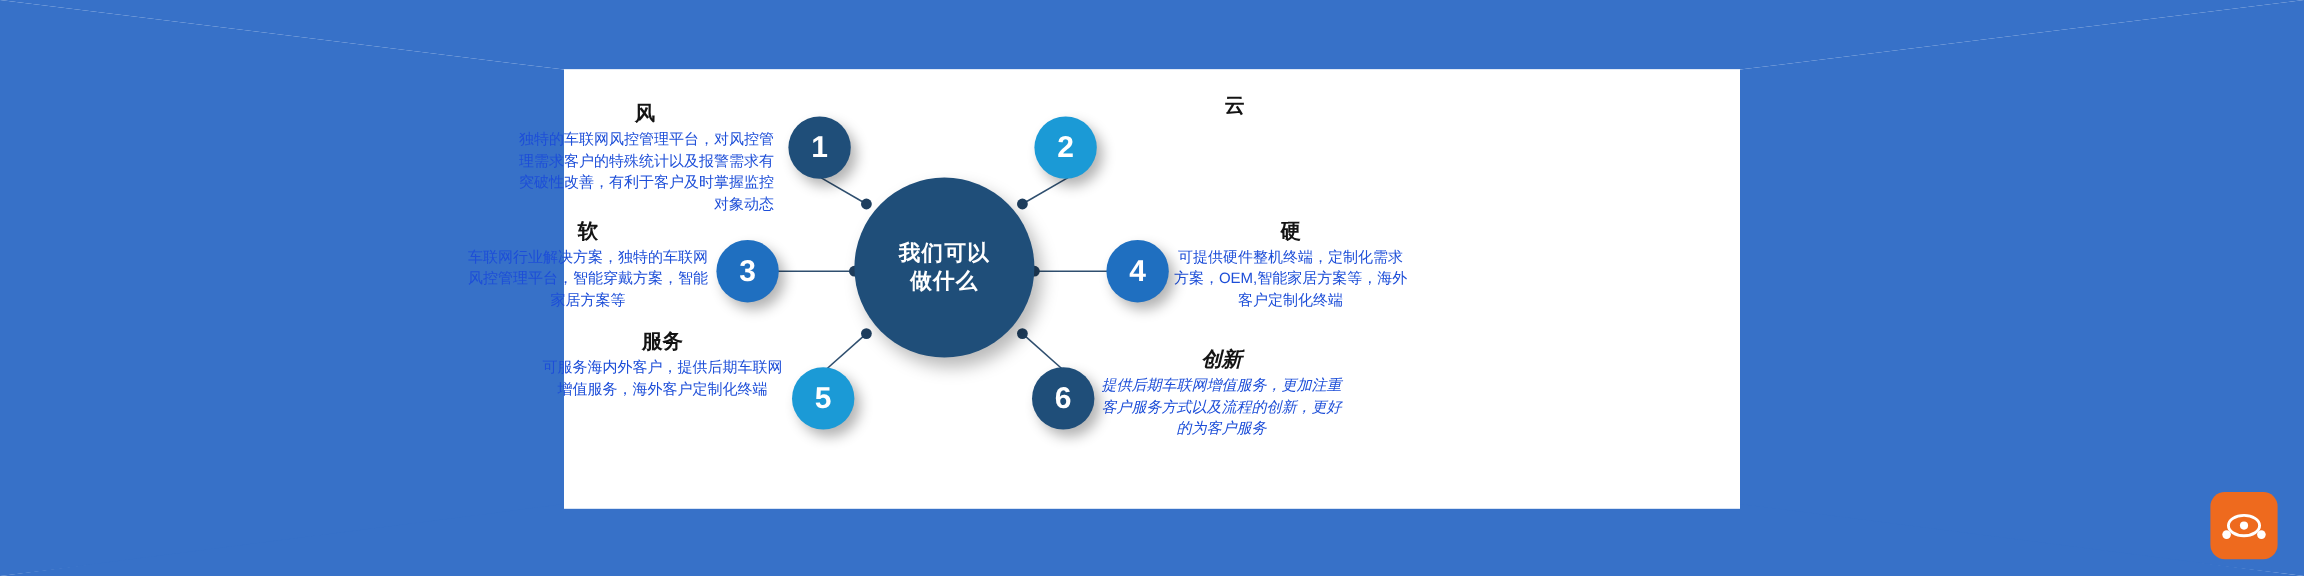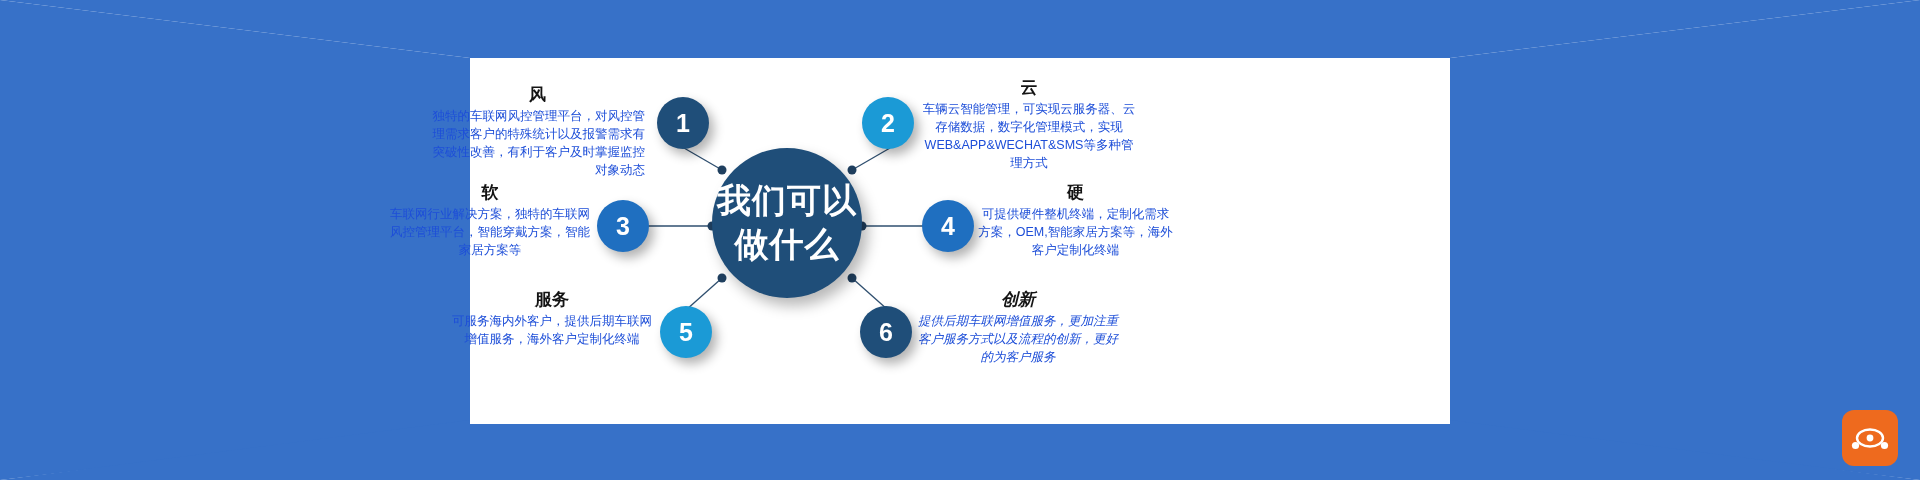--- a/index.html
+++ b/index.html
@@ -53,21 +53,21 @@
     background: #1f4e79;
     box-shadow: 6px 8px 14px rgba(0,0,0,0.28);
     display: flex;
     flex-direction: column;
     align-items: center;
     justify-content: center;
     z-index: 5;
   }
   .hub-line {
     color: #ffffff;
-    font-size: 34px;
+    font-size: 18px;
     font-weight: bold;
     letter-spacing: 1px;
     line-height: 1.28;
   }
 
   
   #spokes { position: absolute; left: 0; top: 0; width: 1920px; height: 480px; z-index: 2; }
 
   
   .node {
@@ -155,21 +155,20 @@
   <div class="block ta-right" style="left:430px; top:85px; width:215px;">
     <div class="b-title ta-center">风</div>
     <div class="b-body">独特的车联网风控管理平台，对风控管理需求客户的特殊统计以及报警需求有突破性改善，有利于客户及时掌握监控对象动态</div>
   </div>
 
   <div class="node cyan" style="left:862px; top:97px; width:52px; height:52px;">
     <span>2</span>
   </div>
   <div class="block ta-center" style="left:920px; top:78px; width:218px;">
     <div class="b-title">云</div>
-    <div class="b-body">车辆云智能管理，可实现云服务器、云存储数据，数字化管理模式，实现WEB&amp;APP&amp;WECHAT&amp;SMS等多种管理方式</div>
   </div>
 
   <div class="node mid" style="left:597px; top:200px; width:52px; height:52px;">
     <span>3</span>
   </div>
   <div class="block ta-center" style="left:390px; top:183px; width:200px;">
     <div class="b-title">软</div>
     <div class="b-body">车联网行业解决方案，独特的车联网风控管理平台，智能穿戴方案，智能家居方案等</div>
   </div>
 
@@ -177,21 +176,21 @@
     <span>4</span>
   </div>
   <div class="block ta-center" style="left:978px; top:183px; width:195px;">
     <div class="b-title">硬</div>
     <div class="b-body">可提供硬件整机终端，定制化需求方案，OEM,智能家居方案等，海外客户定制化终端</div>
   </div>
 
   <div class="node cyan" style="left:660px; top:306px; width:52px; height:52px;">
     <span>5</span>
   </div>
-  <div class="block ta-center" style="left:452px; top:290px; width:200px;">
+  <div class="block ta-center" style="left:452px; top:275px; width:200px;">
     <div class="b-title">服务</div>
     <div class="b-body">可服务海内外客户，提供后期车联网增值服务，海外客户定制化终端</div>
   </div>
 
   <div class="node dark" style="left:860px; top:306px; width:52px; height:52px;">
     <span>6</span>
   </div>
   <div class="block ta-center" style="left:918px; top:290px; width:200px;font-style:italic;">
     <div class="b-title">创新</div>
     <div class="b-body">提供后期车联网增值服务，更加注重客户服务方式以及流程的创新，更好的为客户服务</div>

